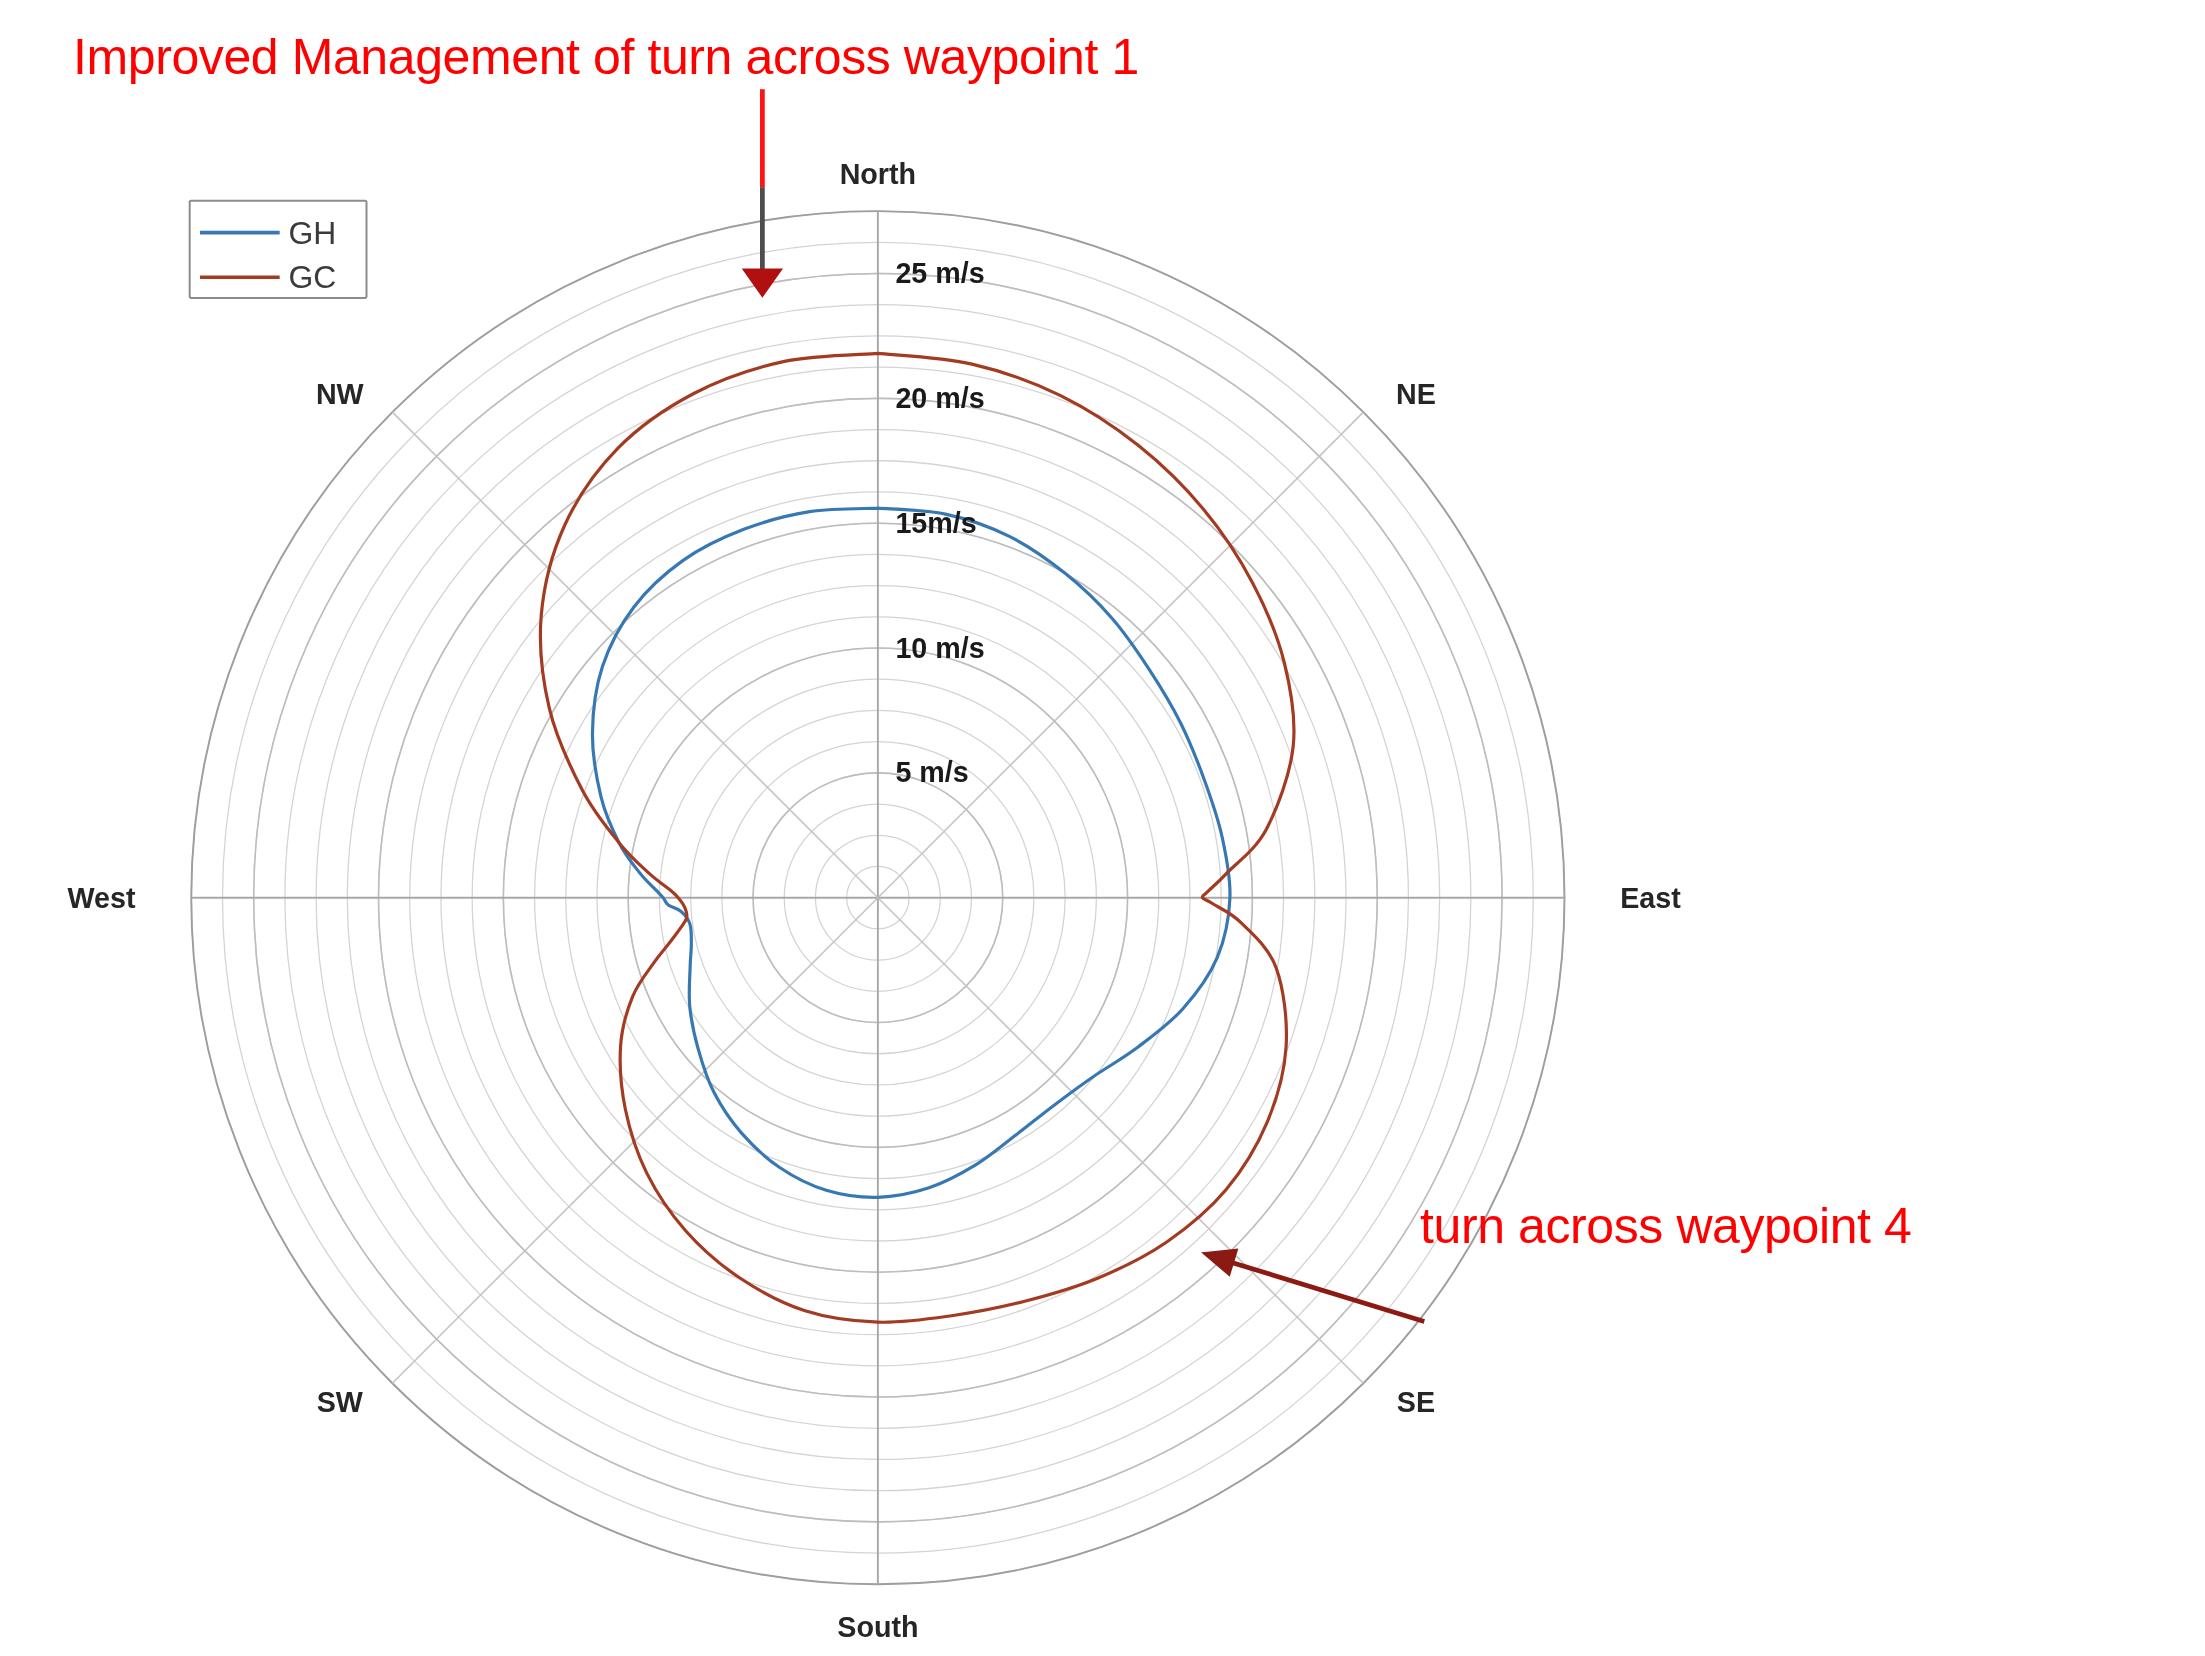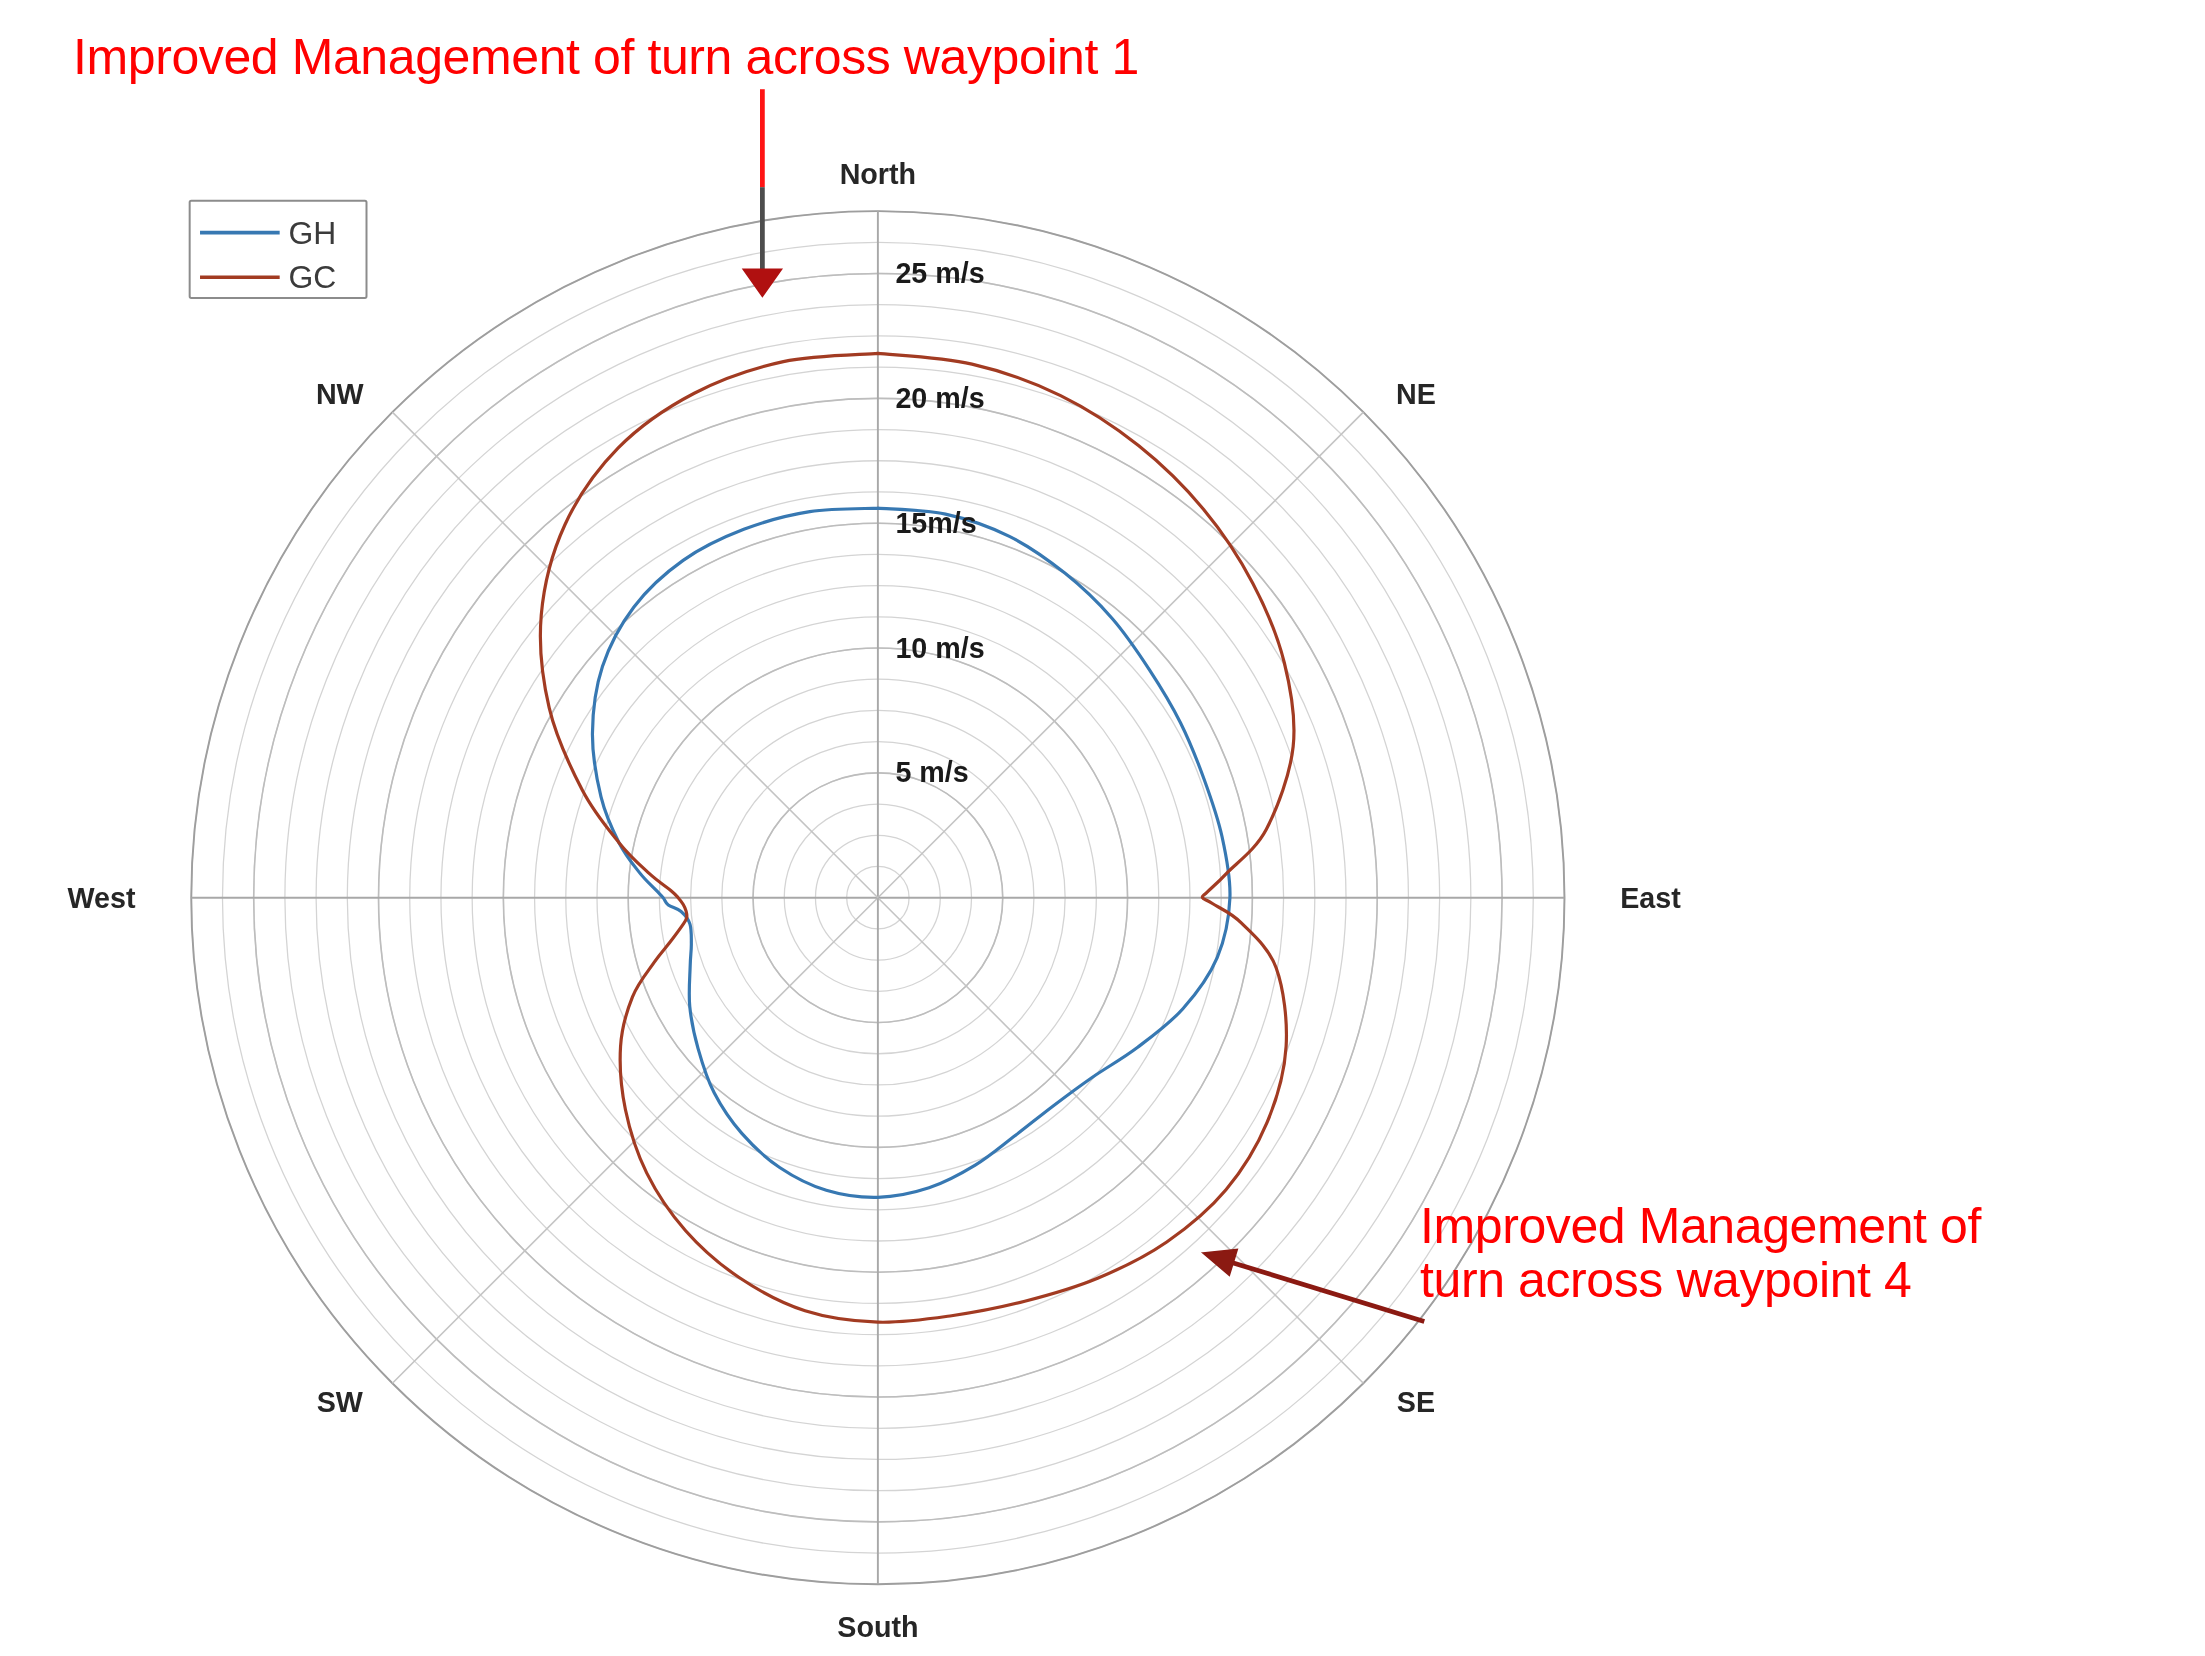--- a/index.html
+++ b/index.html
@@ -173,15 +173,15 @@
         <line x1="957" y1="112" x2="957" y2="235" stroke="#FF1414" stroke-width="6"></line>
         <line x1="957" y1="235" x2="957" y2="344" stroke="#4D4D4D" stroke-width="6"></line>
         <path d="M 933 338 L 981 338 L 957 372 Z" fill="#B01010" stroke="#B01010" stroke-width="2"></path>
         <line x1="1788" y1="1659" x2="1540" y2="1583" stroke="#8B1A12" stroke-width="6"></line>
         <path d="M 1510.0 1573.0 L 1553.2 1568.6 L 1543.2 1601.1 Z" fill="#8B1A12" stroke="#8B1A12" stroke-width="2"></path>
       </g>
   </svg>
 
   <div class="annotation-text" id="annotation-top">Improved Management of turn across waypoint 1</div>
 
-  <div class="annotation-text" id="annotation-bottom"><span class="line1">Improved Management of</span><span class="line2">turn across waypoint 4</span></div>
+  <div class="annotation-text" id="annotation-bottom"><span class="line2">turn across waypoint 4</span></div>
 </div>
 
 
 </body></html>

